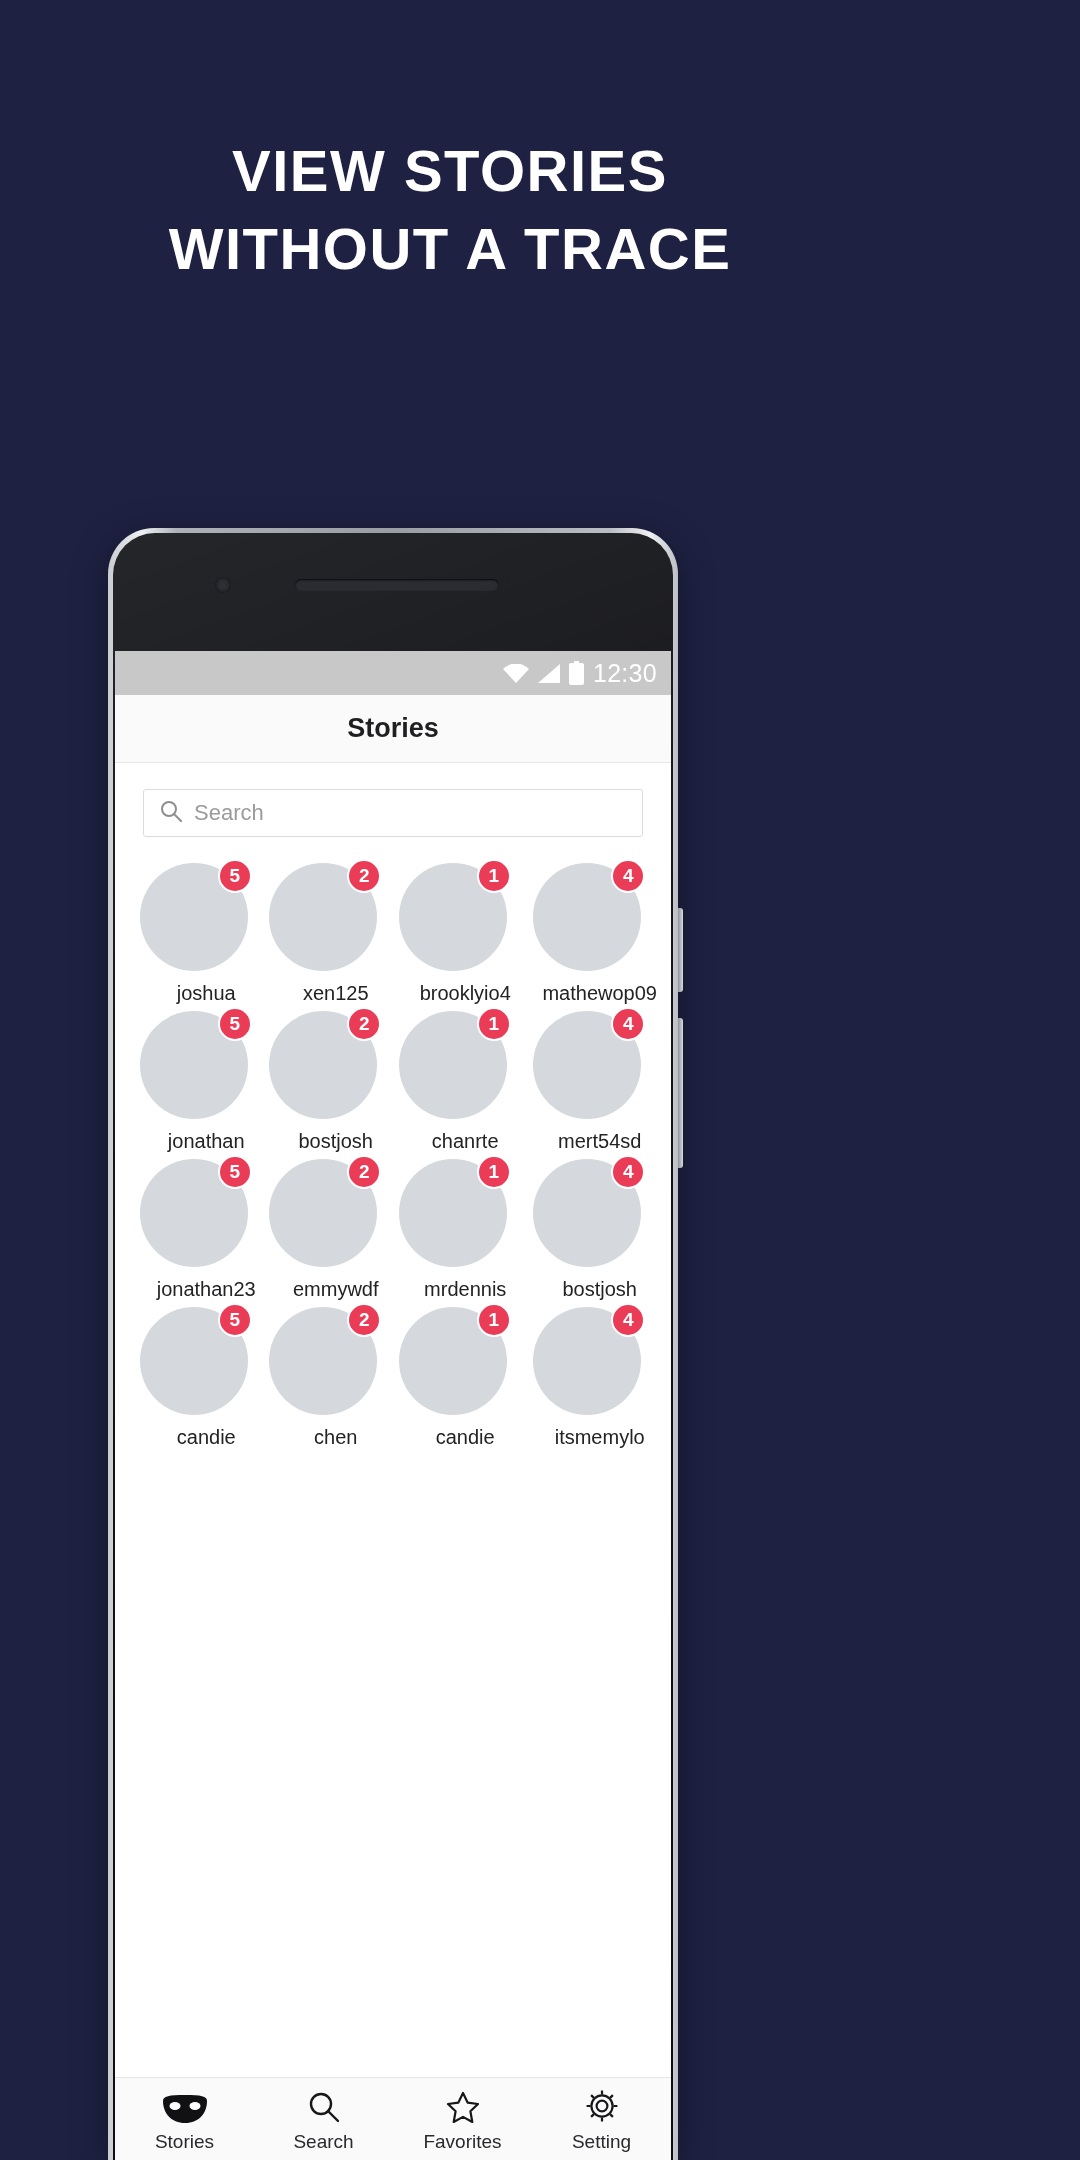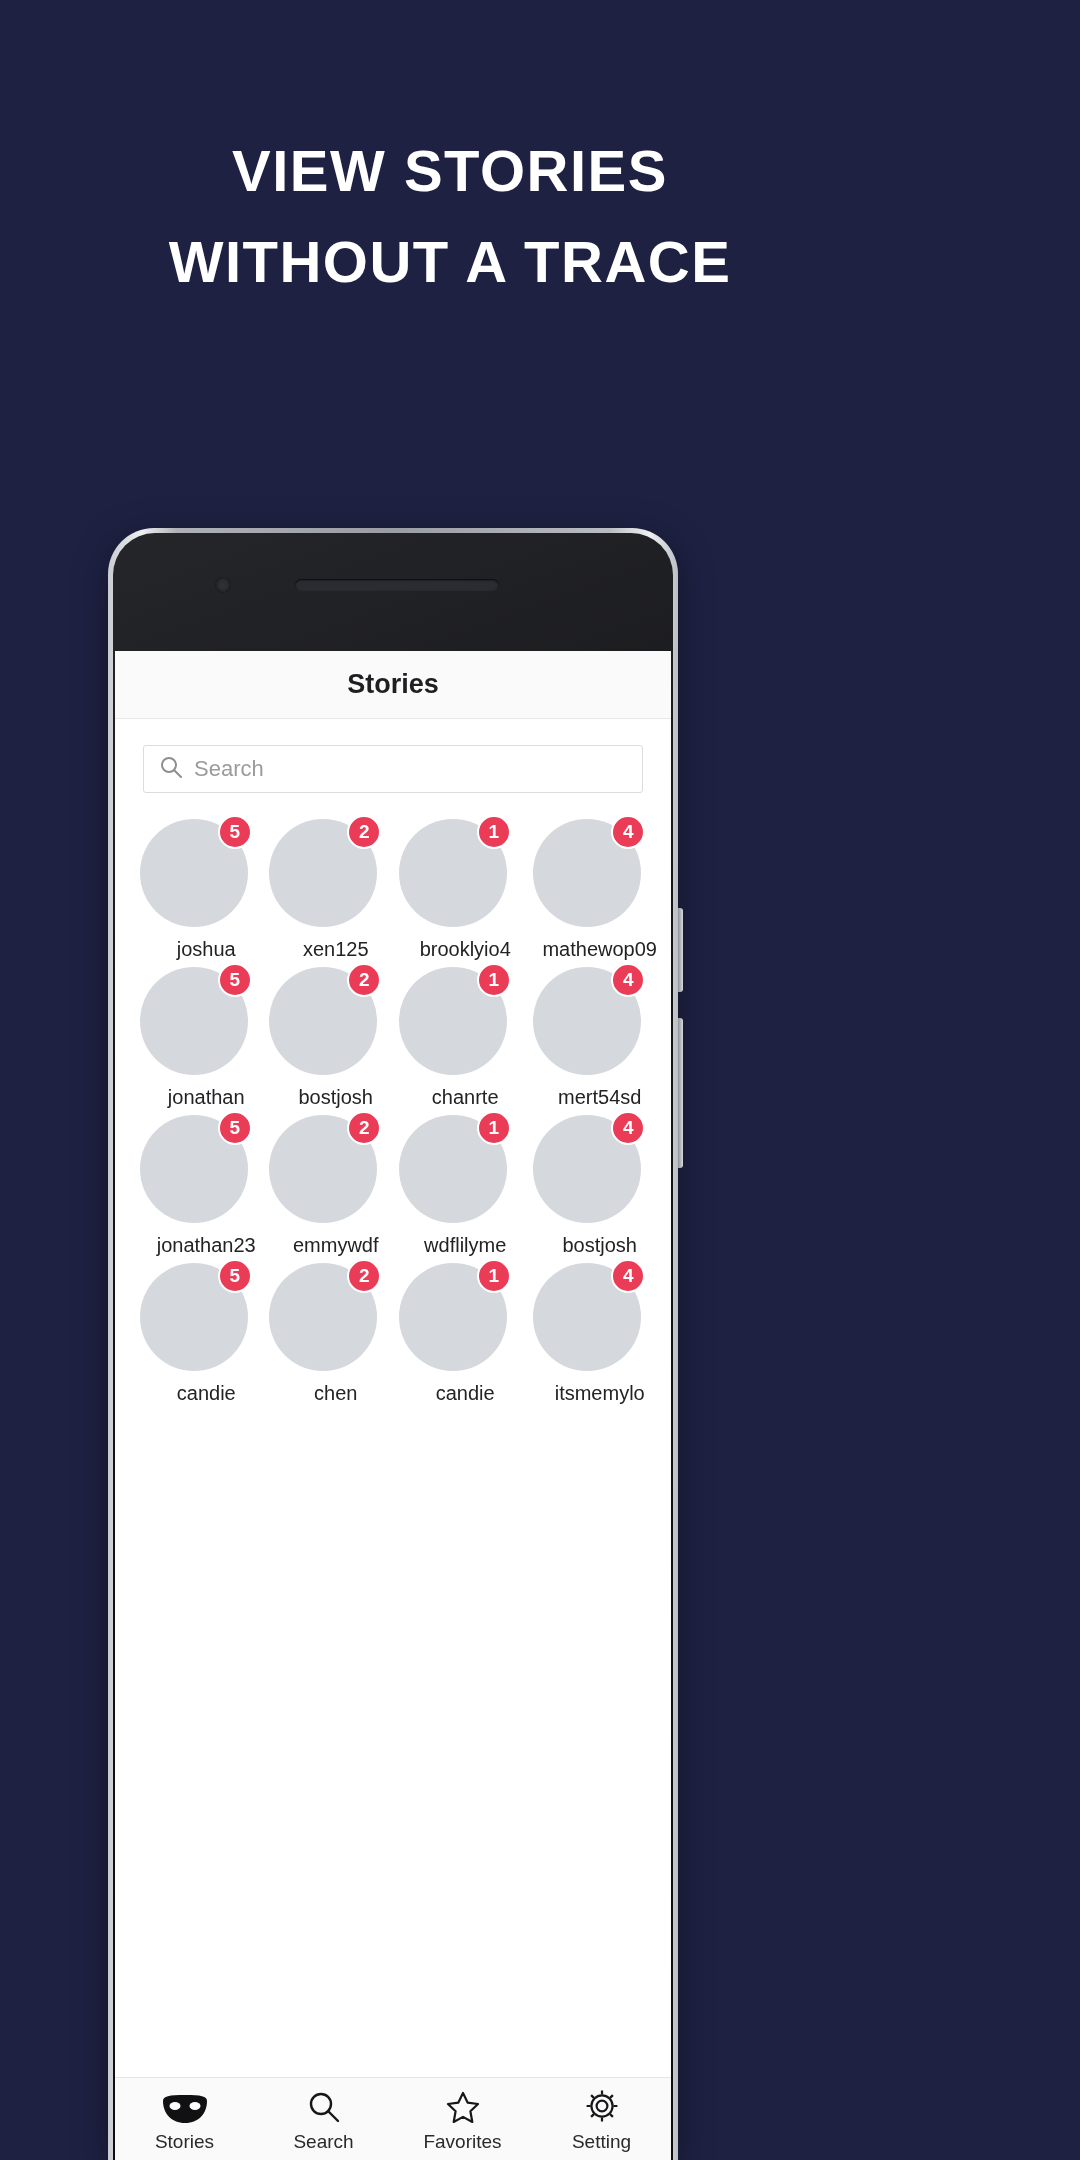--- a/index.html
+++ b/index.html
@@ -14,21 +14,21 @@
   .headline {
     position:absolute;
     top:132px; left:0; width:900px;
     text-align:center;
     color:#ffffff;
     font-weight:bold;
     font-size:58px;
     letter-spacing:1.5px;
     line-height:78px;
   }
-  .headline .l2 { display:block;margin-top:13px; }
+  .headline .l2 { display:block; }
 
   
   .phone {
     position:absolute;
     left:108px; top:528px;
     width:570px; height:1632px;
     border-radius:46px 46px 0 0;
     background:linear-gradient(90deg,#c9ccd1 0%,#eef0f2 6%,#aeb2b8 12%,#9a9ea4 50%,#b9bcc2 88%,#eef0f2 95%,#bcc0c5 100%);
     padding:5px 5px 0 5px;
     box-shadow:0 8px 36px rgba(0,0,0,.38);
@@ -147,20 +147,39 @@
 
 <div class="phone">
   <div class="side-btn b1"></div>
   <div class="side-btn b2"></div>
   <div class="bezel">
     <div class="cam"></div>
     <div class="speaker"></div>
 
     <div class="screen">
 
+      <div class="statusbar">
+        <span class="ic-wifi">
+          <svg width="26" height="19" viewBox="0 0 26 19">
+              <path d="M13 19 L0 5 A18 18 0 0 1 26 5 Z" fill="#ffffff"></path>
+            </svg>
+        </span>
+        <span class="ic-sig">
+          <svg width="22" height="19" viewBox="0 0 22 19">
+              <path d="M22 0 L22 19 L0 19 Z" fill="#ffffff"></path>
+            </svg>
+        </span>
+        <span class="ic-bat">
+          <svg width="15" height="24" viewBox="0 0 15 24">
+            <rect x="5" y="0" width="5" height="3" fill="#ffffff"></rect>
+            <rect x="0" y="2" width="15" height="22" rx="2" fill="#ffffff"></rect>
+          </svg>
+        </span>
+        <span class="sb-time">12:30</span>
+      </div>
 
       <div class="appbar">
         <span class="appbar-title">Stories</span>
       </div>
 
       <div class="searchwrap">
         <div class="searchbox">
           <span>
             <svg width="22" height="22" viewBox="0 0 22 22">
               <circle cx="9" cy="9" r="7" fill="none" stroke="#8e8e8e" stroke-width="2"></circle>
@@ -262,21 +281,21 @@
             </div>
             <div class="uname">emmywdf</div>
           </div>
           <div class="cell">
             <div class="av-wrap">
               <div class="avatar">
                 <div class="ph" style="background:linear-gradient(150deg,#6f7d8c0%,#e2cfc0 100%);"></div>
               </div>
               <div class="badge">1</div>
             </div>
-            <div class="uname">wdflilyme</div>
+            <div class="uname">mrdennis</div>
           </div>
           <div class="cell">
             <div class="av-wrap">
               <div class="avatar">
                 <div class="ph" style="background:linear-gradient(150deg,#1a1a1a0%,#7a5a44 100%);"></div>
               </div>
               <div class="badge">4</div>
             </div>
             <div class="uname">bostjosh</div>
           </div>

